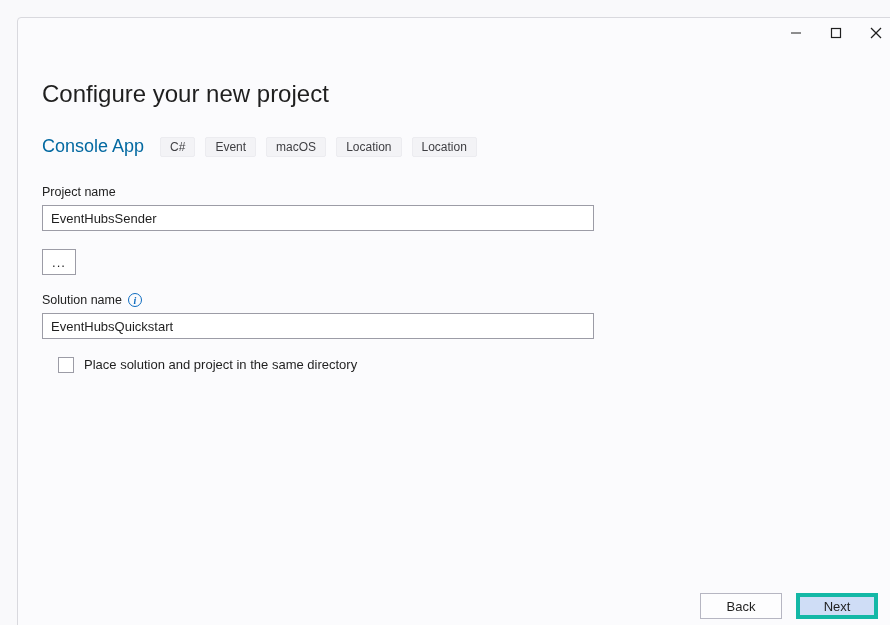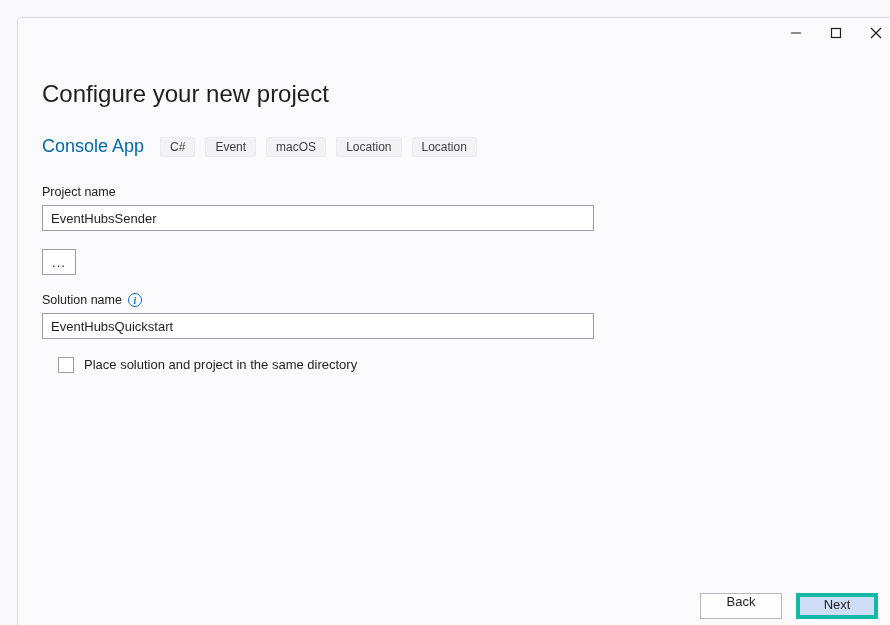--- a/index.html
+++ b/index.html
@@ -150,21 +150,21 @@
     color: #1f1f1f;
   }
   .footer {
     position: absolute;
     bottom: 18px; right: 24px;
     display: flex; gap: 14px;
   }
   .btn {
     width: 82px; height: 26px;
     font-size: 13px;
-    display: flex; align-items: flex-start; justify-content: center;
+    display: flex; align-items: center; justify-content: center;
     cursor: default;
   }
   .btn-secondary {
     background: #fdfdfe;
     border: 1px solid #b6b6c2;
     color: #1f1f1f;
   }
   .btn-primary {
     background: #cfddf6;
     border: 4px solid #14b8a6;

